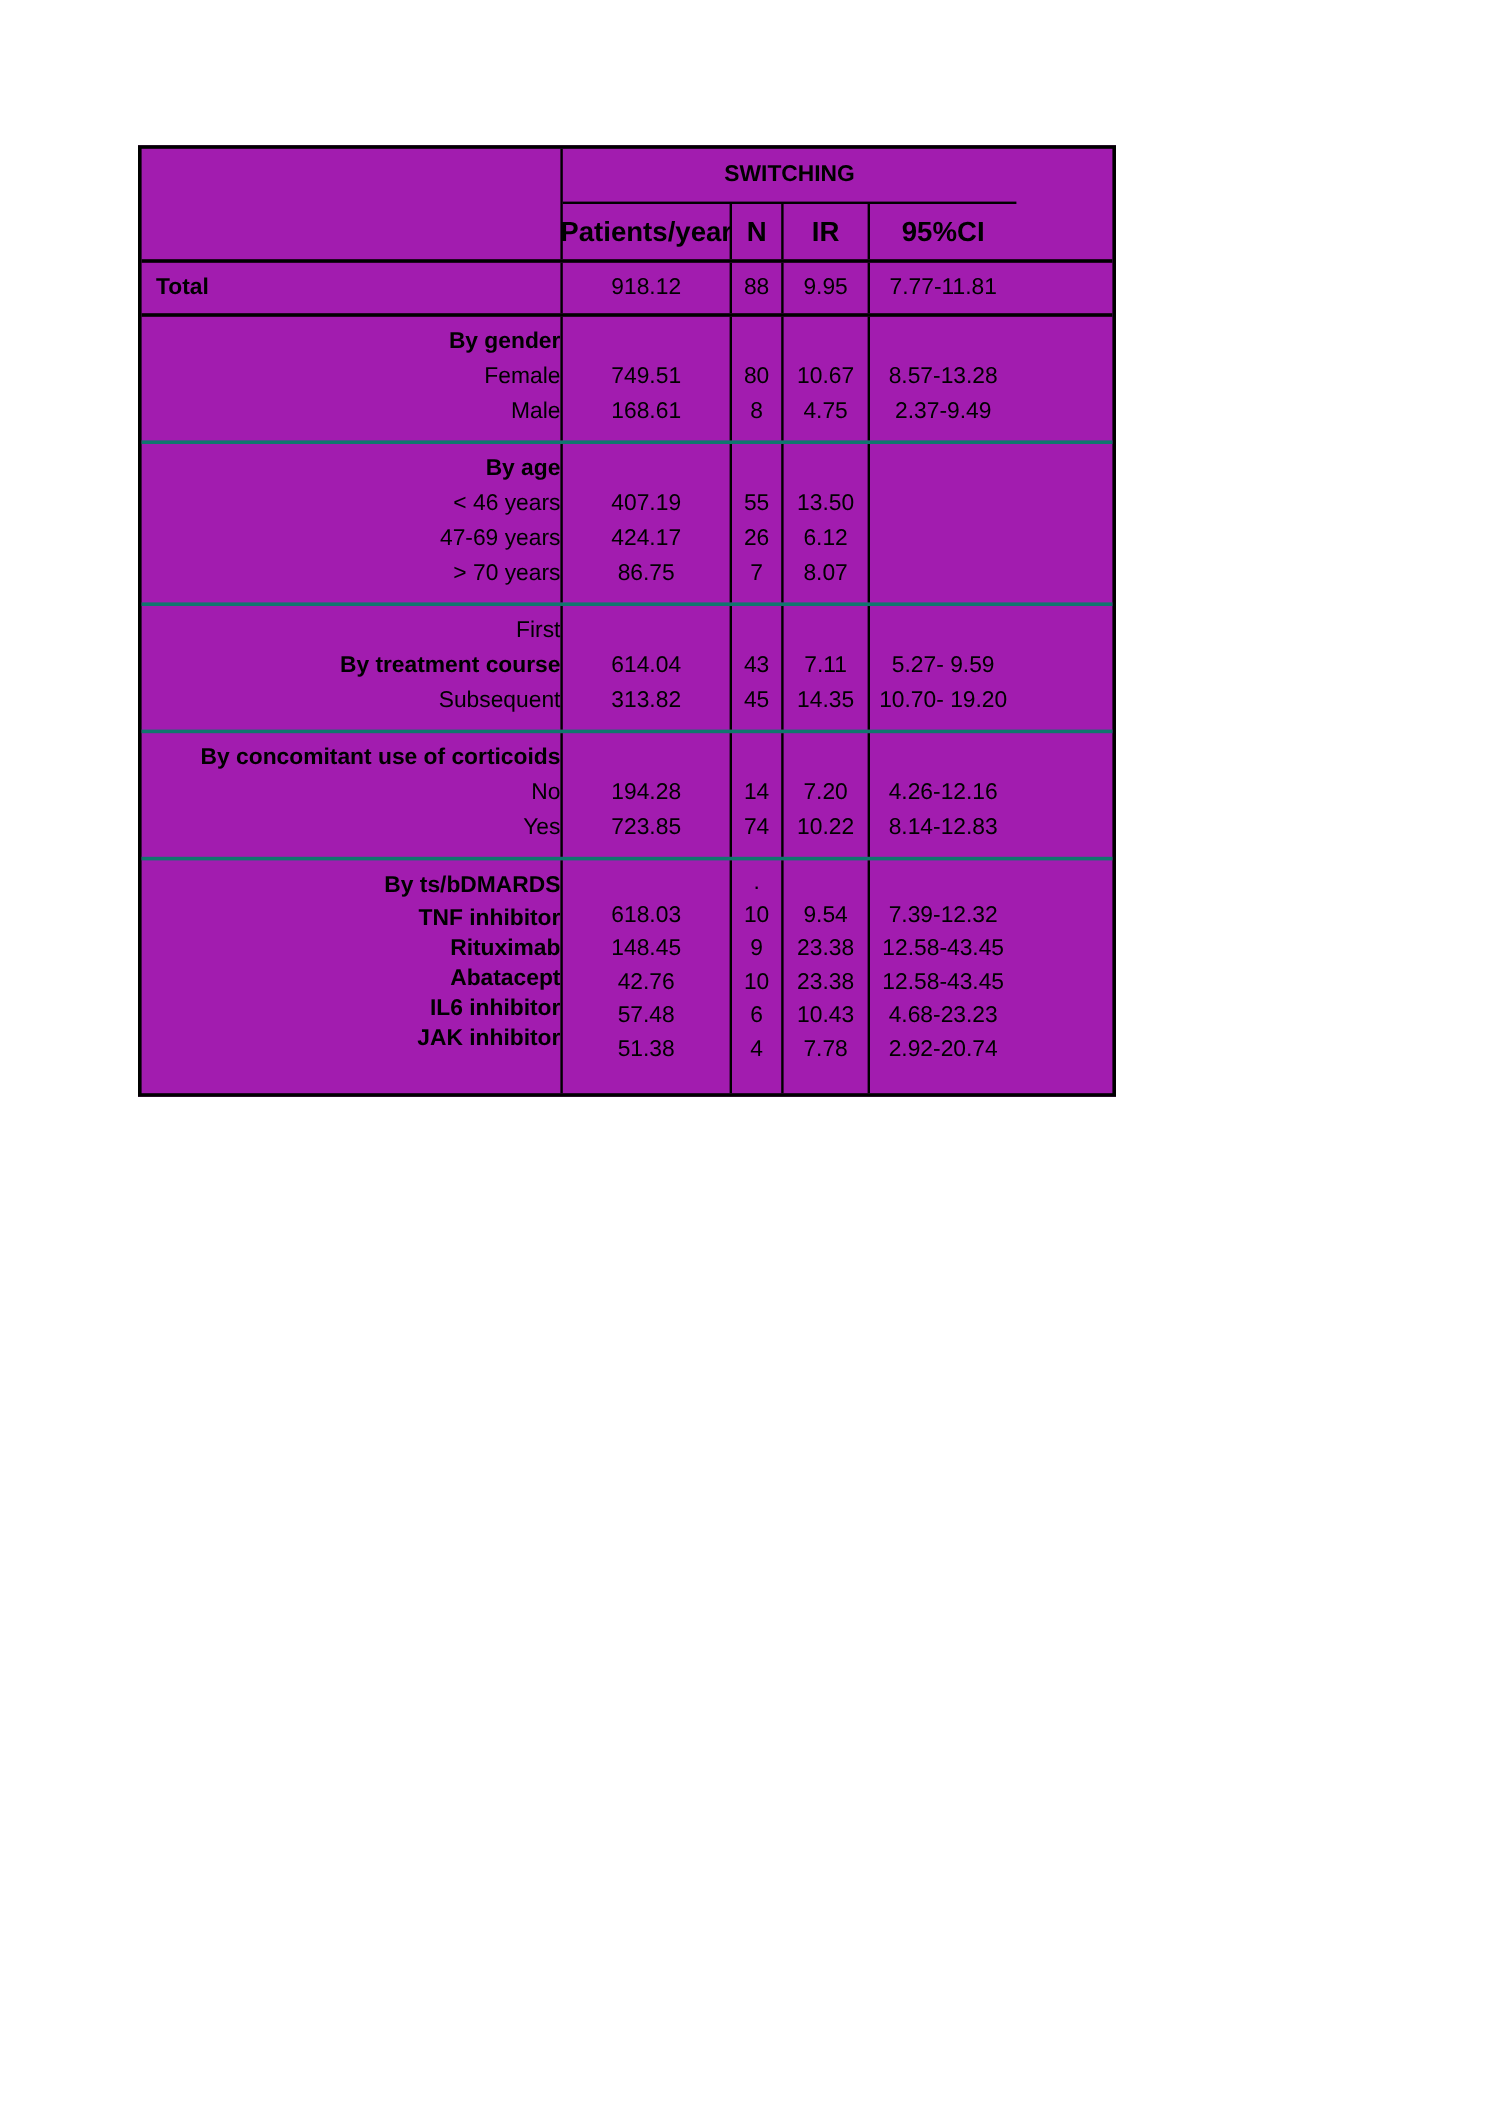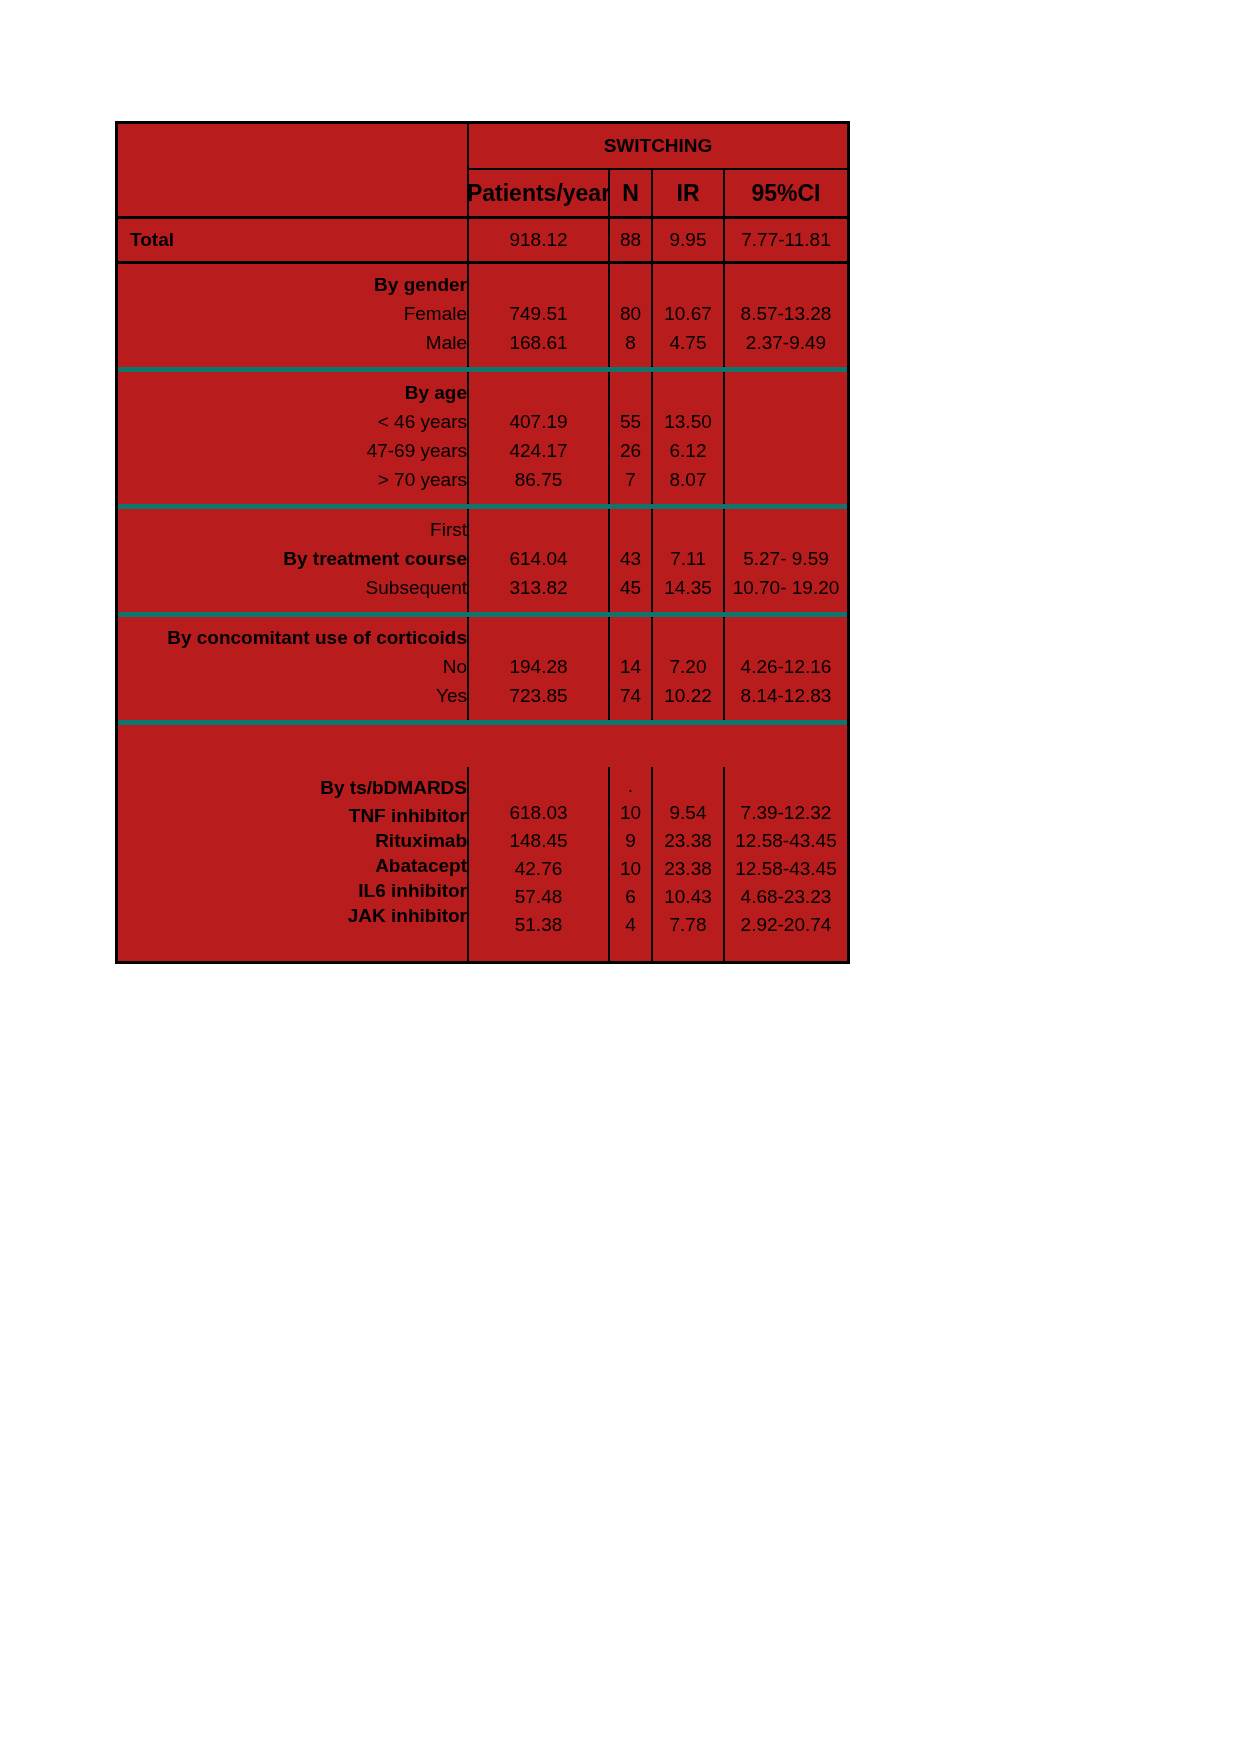--- a/index.html
+++ b/index.html
@@ -2,22 +2,22 @@
 <html><head>
 <meta charset="utf-8">
 <style>
   html,body{margin:0;padding:0;}
   body{
     width:1241px;height:1754px;background:#ffffff;position:relative;
     font-family:"Liberation Sans", sans-serif;color:#000;
     -webkit-font-smoothing:antialiased;
   }
   .tbl{
-    position:absolute;left:115px;top:121px;width:735px;
-    border:3px solid #000;box-sizing:border-box;background:#b91c1c;
+    position:absolute;left:115px;top:121px;width:815px;
+    border:3px solid #000;box-sizing:border-box;background:#a21caf;
   }
   .row{display:flex;align-items:stretch;}
   .cell{box-sizing:border-box;}
   
   .c-label{width:351px;border-right:2px solid #000;text-align:right;}
   .c-pat{width:141px;border-right:2px solid #000;}
   .c-n{width:43px;border-right:2px solid #000;}
   .c-ir{width:72px;border-right:2px solid #000;}
   .c-ci{width:122px;}
   
@@ -26,29 +26,29 @@
   .hdr-group{height:44px;border-bottom:2px solid #000;display:flex;align-items:center;justify-content:center;font-weight:bold;font-size:19px;}
   .hdr-cols{height:46px;}
   .hc{display:flex;align-items:center;justify-content:center;font-weight:bold;font-size:23px;}
   
   .total-row{height:42px;border-bottom:3px solid #000;font-size:19px;}
   .total-row .cell{display:flex;align-items:center;}
   .lab{padding-left:12px;}
   .num{justify-content:center;text-align:center;}
   .b{font-weight:bold;}
   
-  .sec{display:flex;align-items:stretch;border-bottom:5px solid #0f766e;font-size:19px;}
+  .sec{display:flex;align-items:stretch;border-bottom:3px solid #0f766e;font-size:19px;}
   .sec:last-child{border-bottom:none;}
   .scol{box-sizing:border-box;display:flex;flex-direction:column;padding-top:6px;padding-bottom:10px;}
   .ln{height:29px;line-height:29px;white-space:nowrap;}
   .ln.title{font-weight:bold;padding-left:12px;}
   .ln.rlab{padding-left:12px;}
   .ln.val{text-align:center;}
   
-  .sec-dmards .scol{padding-bottom:22px;margin-top:42px;}
+  .sec-dmards .scol{padding-bottom:22px;}
   .sec-dmards .ln.title{height:30px;line-height:30px;}
   .ln.druglab{height:25px;line-height:25px;font-weight:bold;padding-left:26px;white-space:nowrap;}
   .vspacer{height:26px;line-height:26px;text-align:center;}
   .ln.vdm{height:28px;line-height:28px;text-align:center;}
 </style>
 </head>
 <body>
 
 <div class="tbl">
 

